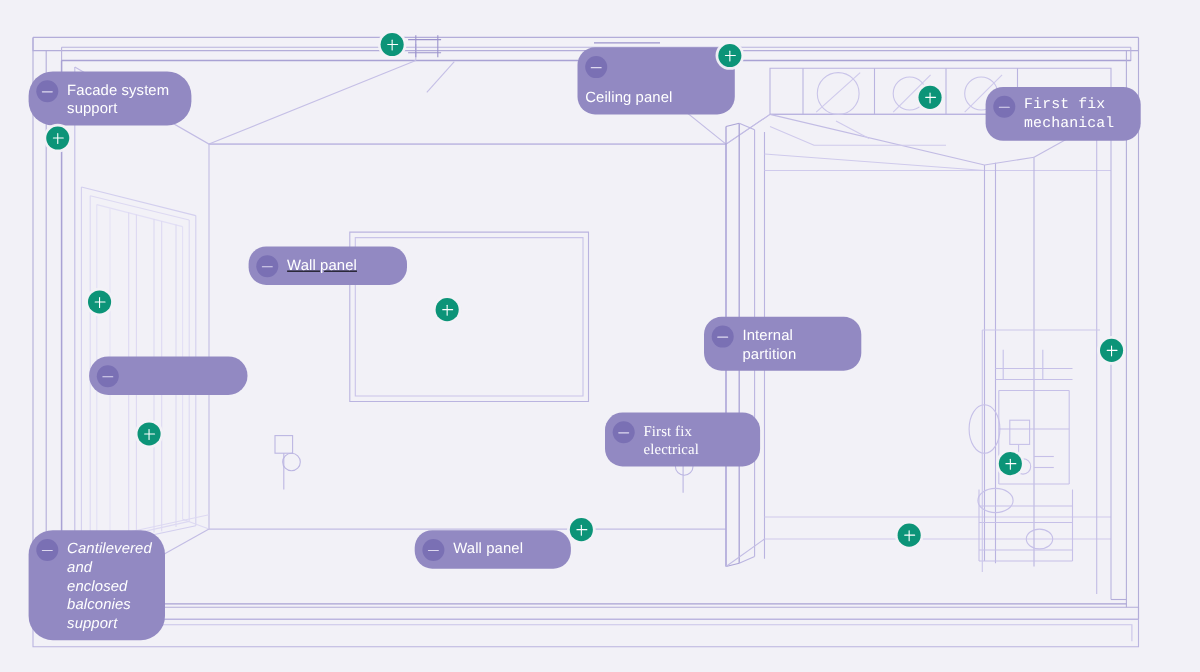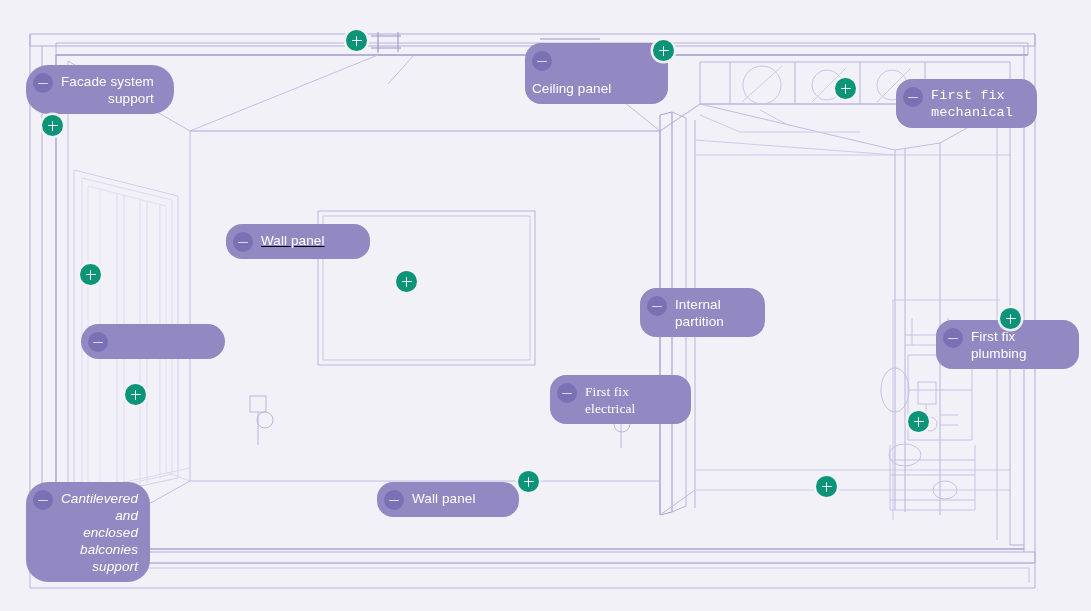--- a/index.html
+++ b/index.html
@@ -28,21 +28,21 @@
     display: flex;
     align-items: flex-start;
     gap: 8px;
     background: #9289c2;
     border-radius: 16px;
     padding: 7px 16px 7px 7px;
     box-sizing: border-box;
     cursor: pointer;
     user-select: none;
   }
-  .hotspot-label.multiline { border-radius: 22px; text-align: right; }
+  .hotspot-label.multiline { border-radius: 22px; }
   .collapse-icon {
     flex: 0 0 auto;
     width: 20px;
     height: 20px;
     border-radius: 50%;
     background: #7a70b4;
     position: relative;
     margin-top: 1px;
   }
   .collapse-icon::before {
@@ -269,29 +269,25 @@
   <div class="hotspot-label" style="left:896px; top:79px;  width:141px;font-family:Liberation Mono, monospace;">
     <span class="collapse-icon"></span>
     <span class="hotspot-label-text">First fix mechanical</span>
   </div>
 
   <div class="hotspot-label" style="left:226px; top:224px; width:144px;text-decoration:underline;">
     <span class="collapse-icon"></span>
     <span class="hotspot-label-text">Wall panel</span>
   </div>
 
-  <div class="hotspot-label" style="left:640px; top:288px; width:125px;">
+  <div class="hotspot-label" style="left:640px; top:288px; width:143px;">
     <span class="collapse-icon"></span>
     <span class="hotspot-label-text">Internal partition</span>
   </div>
 
-  <div class="hotspot-label" style="left:936px; top:320px; width:143px;">
-    <span class="collapse-icon"></span>
-    <span class="hotspot-label-text">First fix plumbing</span>
-  </div>
 
   <div class="hotspot-label multiline" style="left:81px;  top:324px; width:144px;">
     <span class="collapse-icon"></span>
   </div>
 
   <div class="hotspot-label" style="left:550px; top:375px; width:141px;font-family:Liberation Serif, serif;">
     <span class="collapse-icon"></span>
     <span class="hotspot-label-text">First fix electrical</span>
   </div>
 

